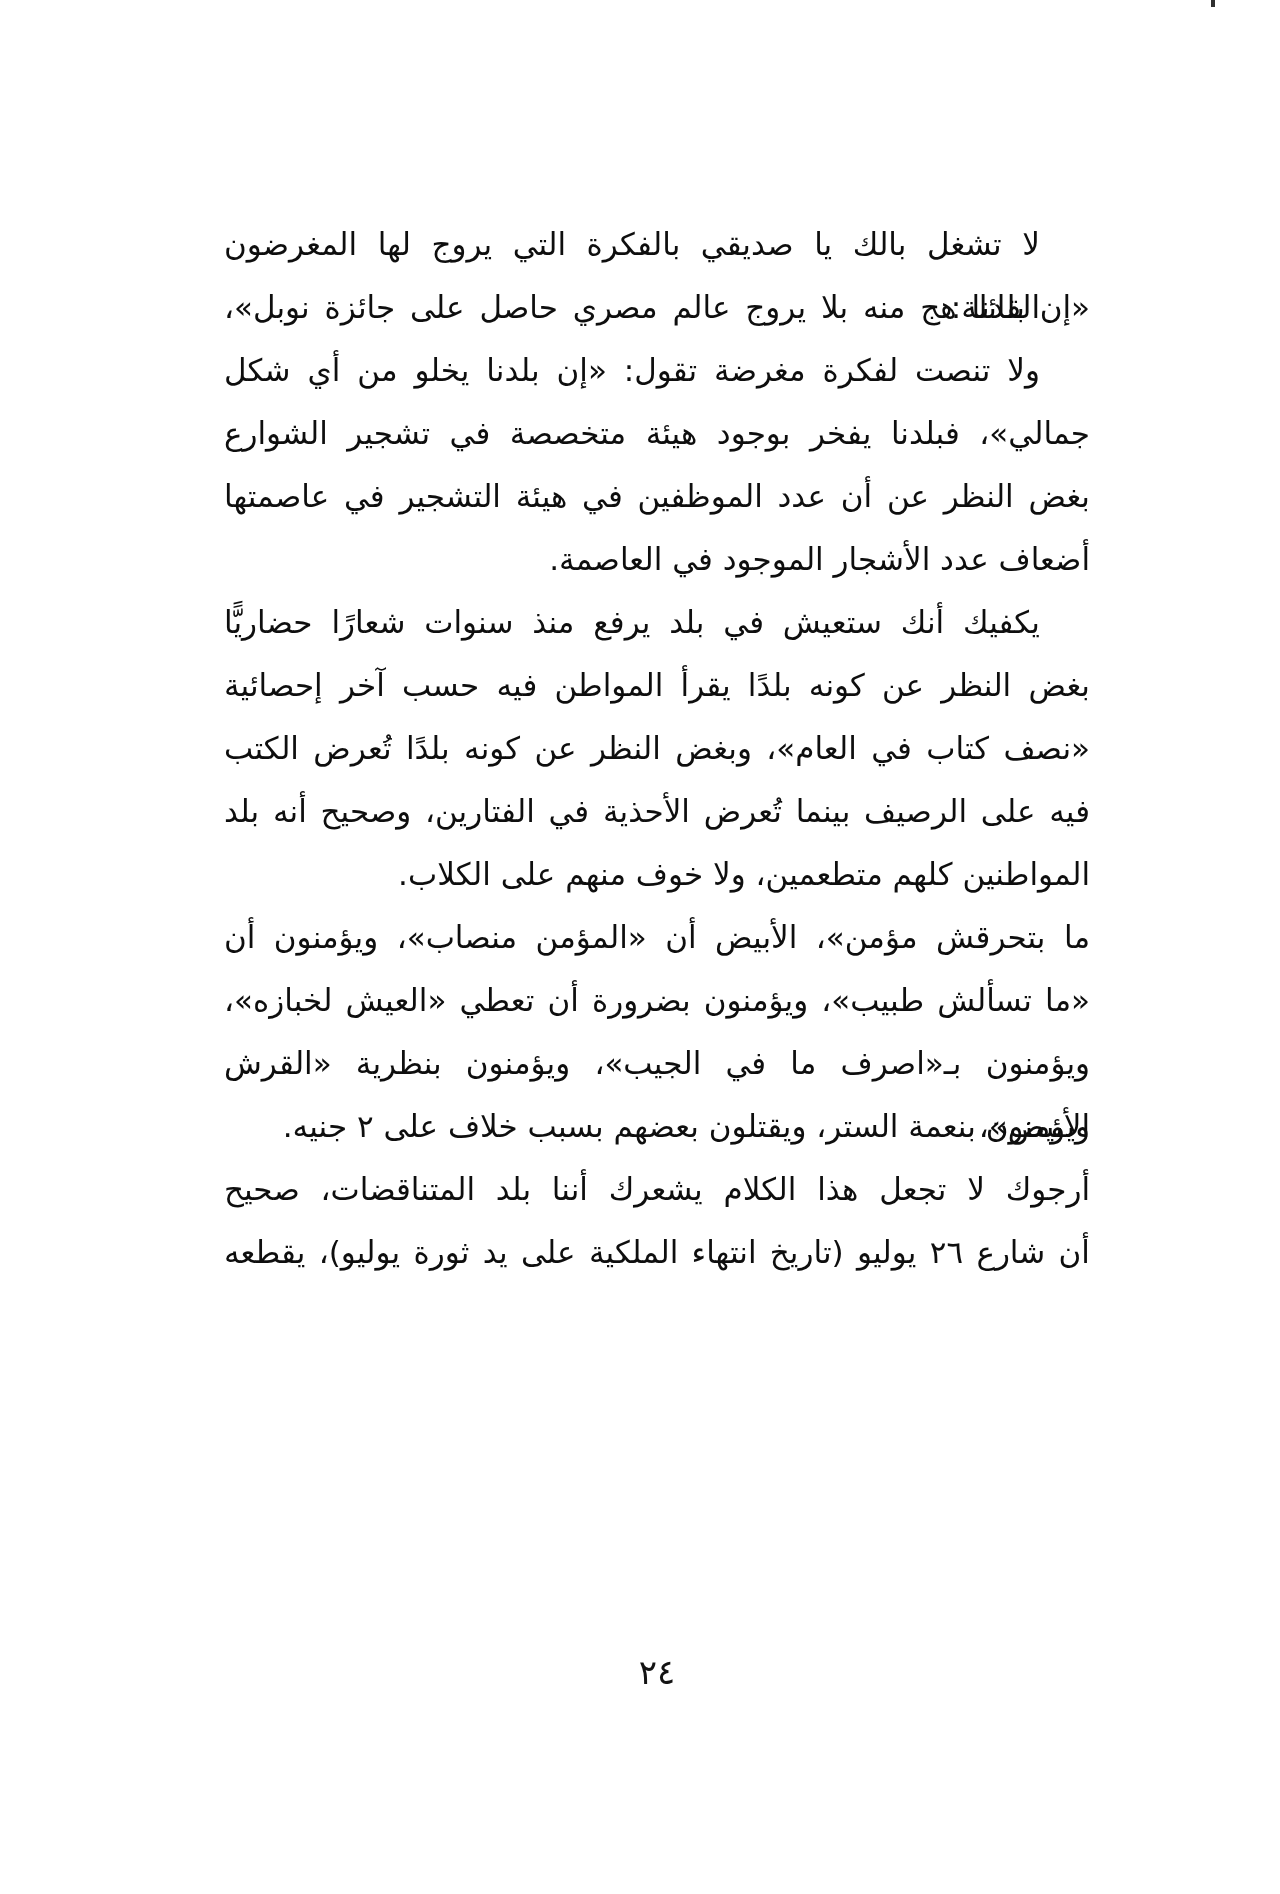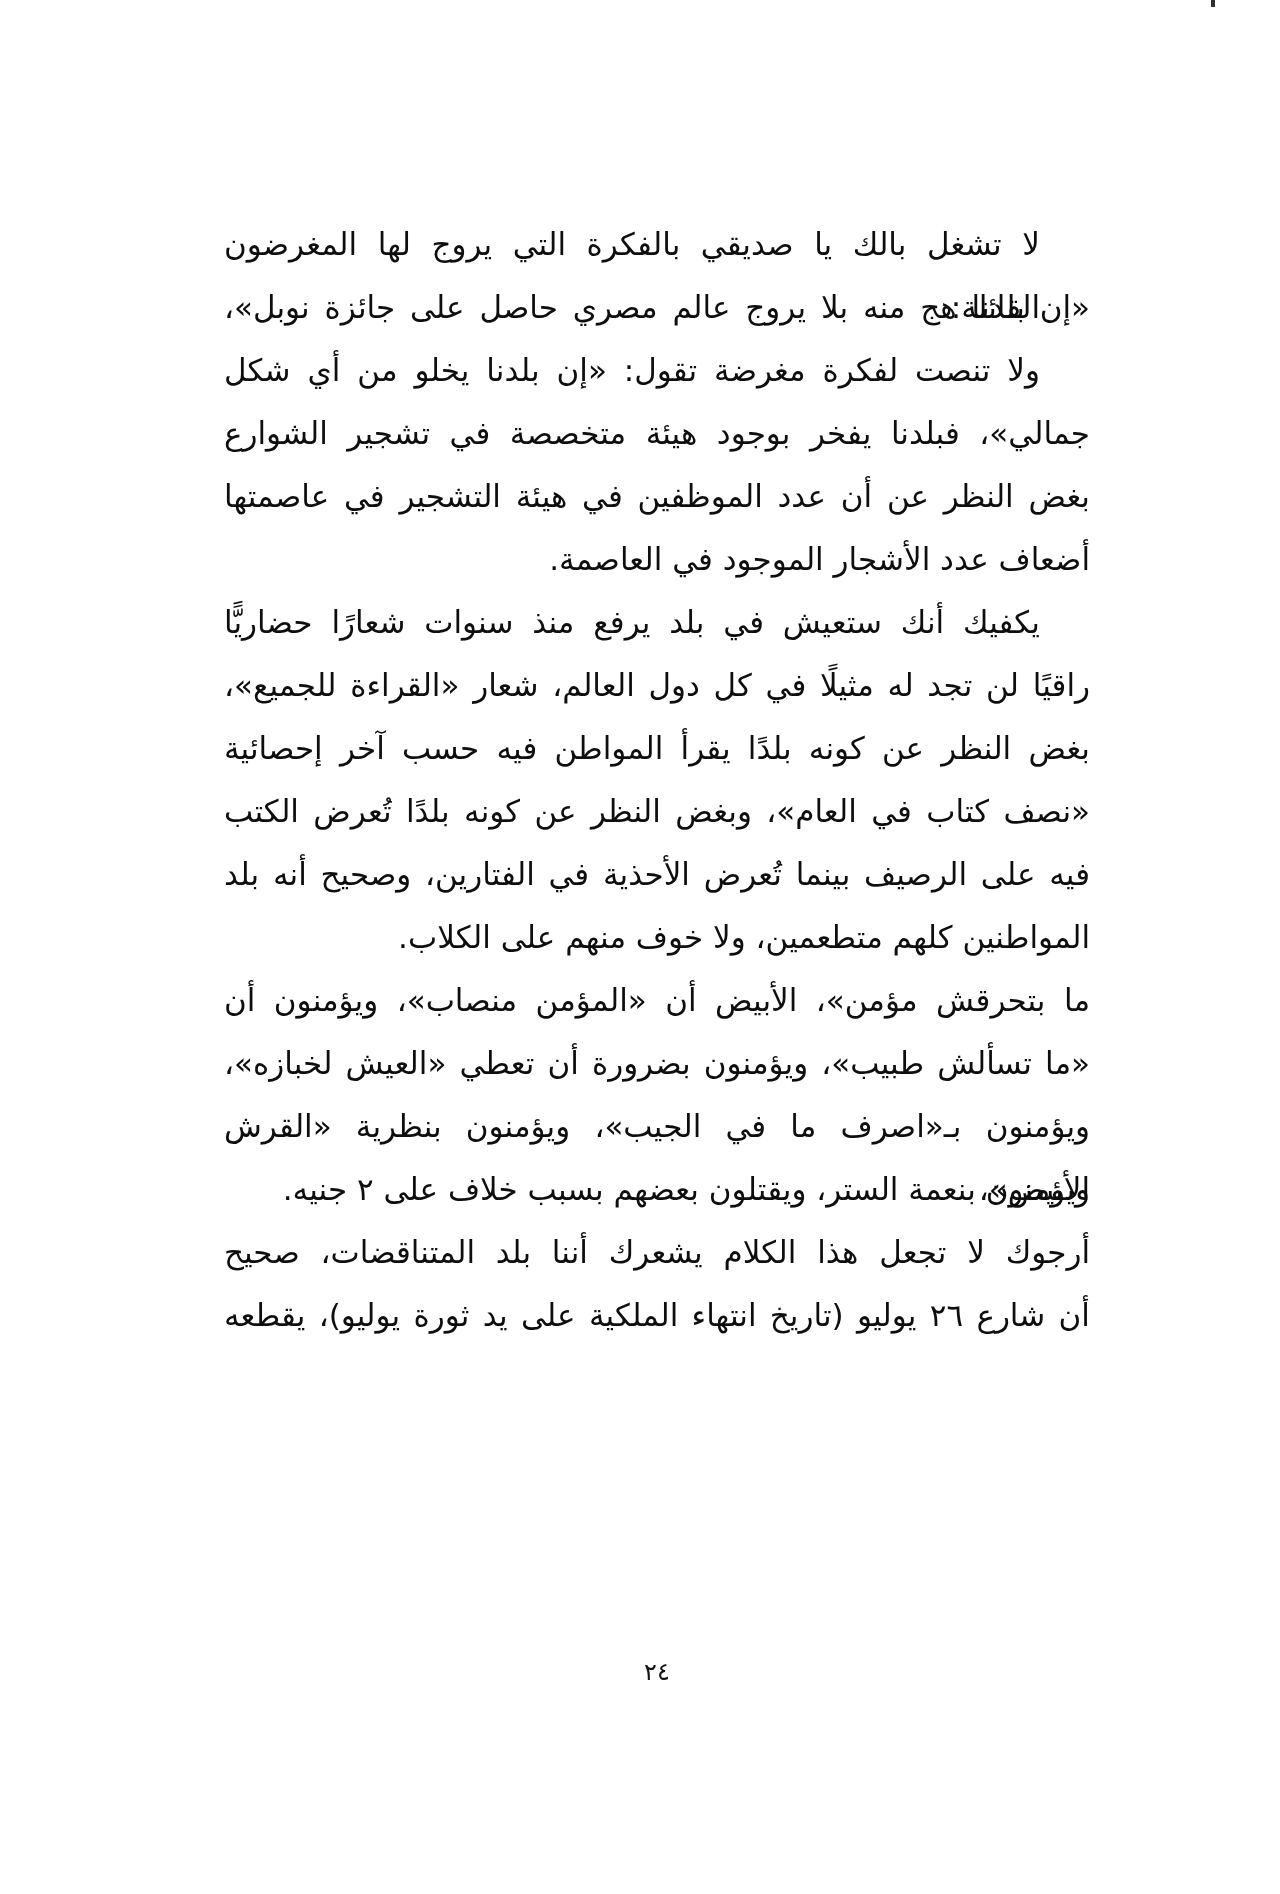--- a/index.html
+++ b/index.html
@@ -49,40 +49,39 @@
   .line.para-end {
     text-align-last: right;
   }
   .page-number-wrap {
     position: absolute;
     top: 1650px;
     right: 190px;
     width: 866px;
     text-align: center;
     color: #131313;
-    font-size: 24px;
+    font-size: 34px;
     line-height: 44px;
   }
 </style>
 </head>
 <body>
 
 <div class="page">
 
   <div class="corner-mark"></div>
 
   <main class="text-block" dir="rtl" lang="ar">
     <p class="line indent">لا تشغل بالك يا صديقي بالفكرة التي يروج لها المغرضون القائلة:</p>
     <p class="line">«إن بلدنا هج منه بلا يروج عالم مصري حاصل على جائزة نوبل»،</p>
     <p class="line indent">ولا تنصت لفكرة مغرضة تقول: «إن بلدنا يخلو من أي شكل</p>
     <p class="line">جمالي»، فبلدنا يفخر بوجود هيئة متخصصة في تشجير الشوارع</p>
     <p class="line">بغض النظر عن أن عدد الموظفين في هيئة التشجير في عاصمتها</p>
     <p class="line para-end">أضعاف عدد الأشجار الموجود في العاصمة.</p>
     <p class="line indent">يكفيك أنك ستعيش في بلد يرفع منذ سنوات شعارًا حضاريًّا</p>
-    <p class="line">راقيًا لن تجد له مثيلًا في كل دول العالم، شعار «القراءة للجميع»،</p>
     <p class="line">بغض النظر عن كونه بلدًا يقرأ المواطن فيه حسب آخر إحصائية</p>
     <p class="line">«نصف كتاب في العام»، وبغض النظر عن كونه بلدًا تُعرض الكتب</p>
     <p class="line">فيه على الرصيف بينما تُعرض الأحذية في الفتارين، وصحيح أنه بلد</p>
     <p class="line para-end">المواطنين كلهم متطعمين، ولا خوف منهم على الكلاب.</p>
     <p class="line">ما بتحرقش مؤمن»، الأبيض أن «المؤمن منصاب»، ويؤمنون أن</p>
     <p class="line">«ما تسألش طبيب»، ويؤمنون بضرورة أن تعطي «العيش لخبازه»،</p>
     <p class="line">ويؤمنون بـ«اصرف ما في الجيب»، ويؤمنون بنظرية «القرش الأبيض»،</p>
     <p class="line para-end">ويؤمنون بنعمة الستر، ويقتلون بعضهم بسبب خلاف على ٢ جنيه.</p>
     <p class="line">أرجوك لا تجعل هذا الكلام يشعرك أننا بلد المتناقضات، صحيح</p>
     <p class="line">أن شارع ٢٦ يوليو (تاريخ انتهاء الملكية على يد ثورة يوليو)، يقطعه</p>

